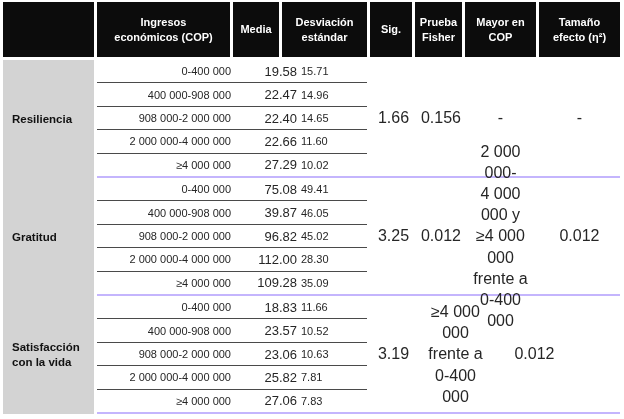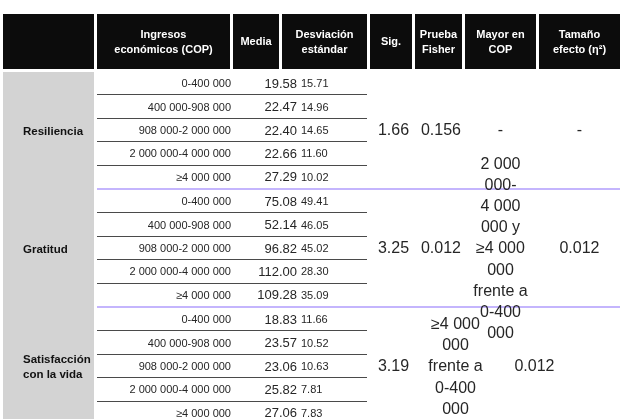--- a/index.html
+++ b/index.html
@@ -5,40 +5,40 @@
   html,body{margin:0;padding:0;}
   .page{
     position:relative;
     width:624px;height:419px;
     background:#ffffff;
     font-family:"Liberation Sans", sans-serif;
     overflow:hidden;
   }
   .tbl{position:absolute;left:3px;top:2px;width:617px;}
   
-  .header-row{display:flex;height:55px;margin-top:12px;}
+  .header-row{display:flex;height:55px;}
   .h-cell{
     background:#0c0c0c;color:#ffffff;
     font-weight:700;font-size:11px;line-height:1.3;
     display:flex;align-items:center;justify-content:center;
     text-align:center;white-space:pre-line;
     box-sizing:border-box;
   }
   .h-cell + .h-cell{margin-left:3px;}
   .w-label{width:91px;} .w-income{width:133px;} .w-media{width:46px;}
   .w-sd{width:85px;} .w-fisher{width:47px;} .w-sig{width:42px;}
   .w-mayor{width:71px;} .w-effect{width:81px;}
   
   .body{margin-top:3px;}
   .block{display:flex;height:118px;}
   .label-cell{
     width:91px;background:#d3d3d3;color:#111111;
     font-weight:700;font-size:11.5px;line-height:1.3;
     display:flex;align-items:center;
-    padding-left:20px;box-sizing:border-box;
+    padding-left:9px;box-sizing:border-box;
     white-space:pre-line;
   }
   .block-right{
     width:523px;margin-left:3px;
     display:flex;
     border-bottom:2px solid #c4b5fd;
     box-sizing:border-box;
   }
   .rows-col{width:270px;display:flex;flex-direction:column;}
   .d-row{
@@ -124,21 +124,21 @@
         <div class="label-cell">Gratitud</div>
         <div class="block-right">
           <div class="rows-col">
             <div class="d-row">
               <span class="cell-range">0-400 000</span>
               <span class="cell-media">75.08</span>
               <span class="cell-sd">49.41</span>
             </div>
             <div class="d-row">
               <span class="cell-range">400 000-908 000</span>
-              <span class="cell-media">52.14</span>
+              <span class="cell-media">39.87</span>
               <span class="cell-sd">46.05</span>
             </div>
             <div class="d-row">
               <span class="cell-range">908 000-2 000 000</span>
               <span class="cell-media">96.82</span>
               <span class="cell-sd">45.02</span>
             </div>
             <div class="d-row">
               <span class="cell-range">2 000 000-4 000 000</span>
               <span class="cell-media">112.00</span>

